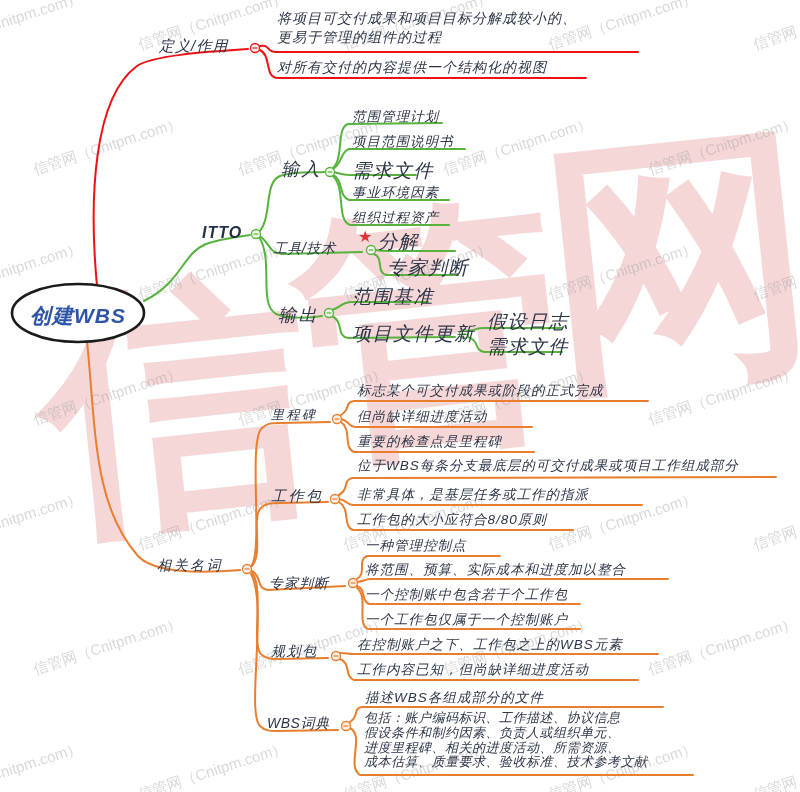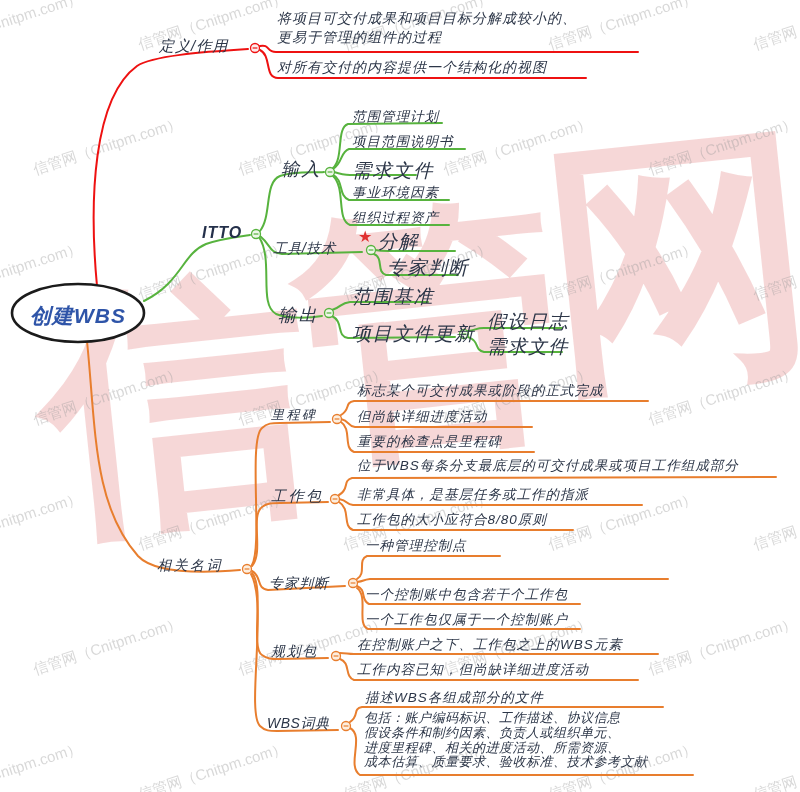--- a/index.html
+++ b/index.html
@@ -190,20 +190,21 @@
   <div class="topic leaf" style="left:357px;top:408px">但尚缺详细进度活动</div>
   <div class="topic leaf" style="left:357px;top:433px">重要的检查点是里程碑</div>
 
   <div class="topic lbl" style="left:271px;top:487px;font-size:15px">工作包</div>
   <div class="topic leaf" style="left:357px;top:457px">位于WBS每条分支最底层的可交付成果或项目工作组成部分</div>
   <div class="topic leaf" style="left:357px;top:486px">非常具体，是基层任务或工作的指派</div>
   <div class="topic leaf" style="left:357px;top:511px">工作包的大小应符合8/80原则</div>
 
   <div class="topic lbl-sm" style="left:269px;top:575px">专家判断</div>
   <div class="topic leaf" style="left:365px;top:537px">一种管理控制点</div>
+  <div class="topic leaf" style="left:365px;top:561px">将范围、预算、实际成本和进度加以整合</div>
   <div class="topic leaf" style="left:365px;top:586px">一个控制账中包含若干个工作包</div>
   <div class="topic leaf" style="left:365px;top:611px">一个工作包仅属于一个控制账户</div>
 
   <div class="topic lbl-sm" style="left:271px;top:643px;letter-spacing:1.5px">规划包</div>
   <div class="topic leaf" style="left:357px;top:636px">在控制账户之下、工作包之上的WBS元素</div>
   <div class="topic leaf" style="left:357px;top:661px">工作内容已知，但尚缺详细进度活动</div>
 
   <div class="topic lbl-sm" style="left:267px;top:715px;letter-spacing:0.5px">WBS词典</div>
   <div class="topic leaf" style="left:365px;top:689px">描述WBS各组成部分的文件</div>
   <div class="topic dict-block" style="left:364px;top:711px">包括：账户编码标识、工作描述、协议信息

